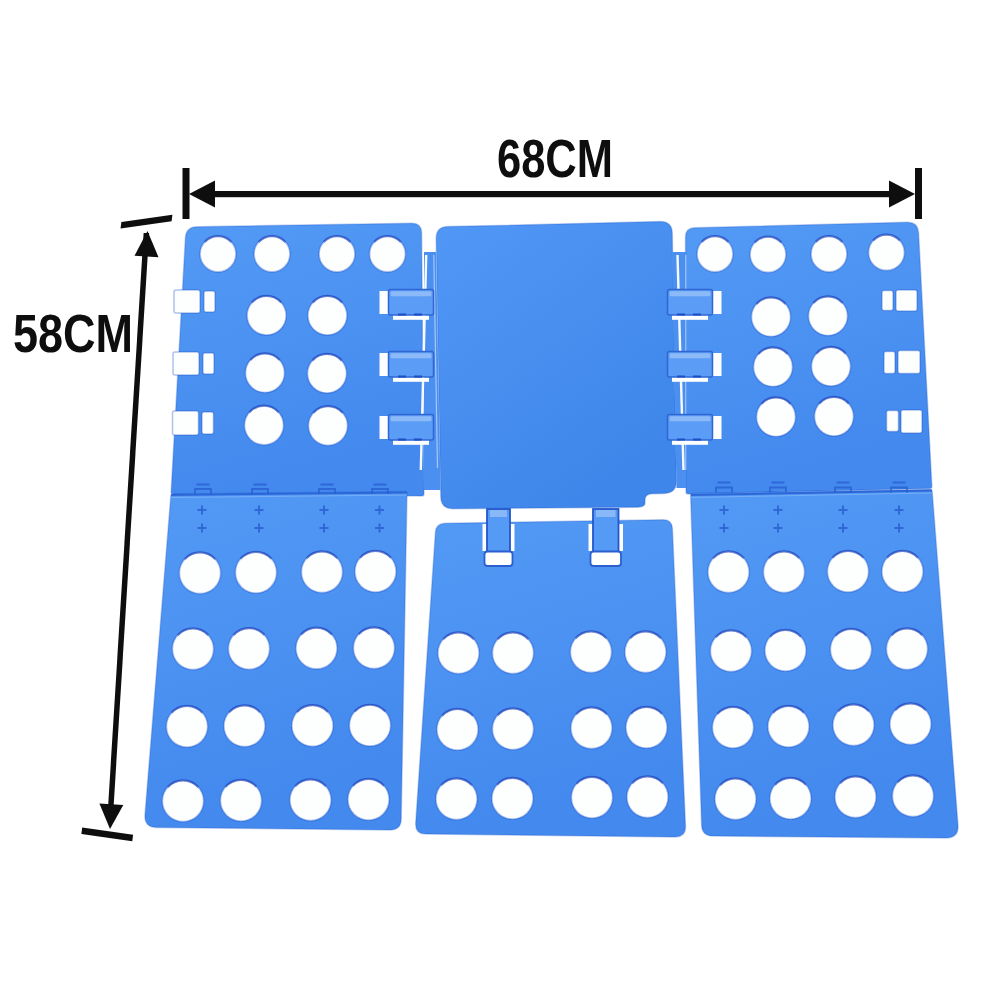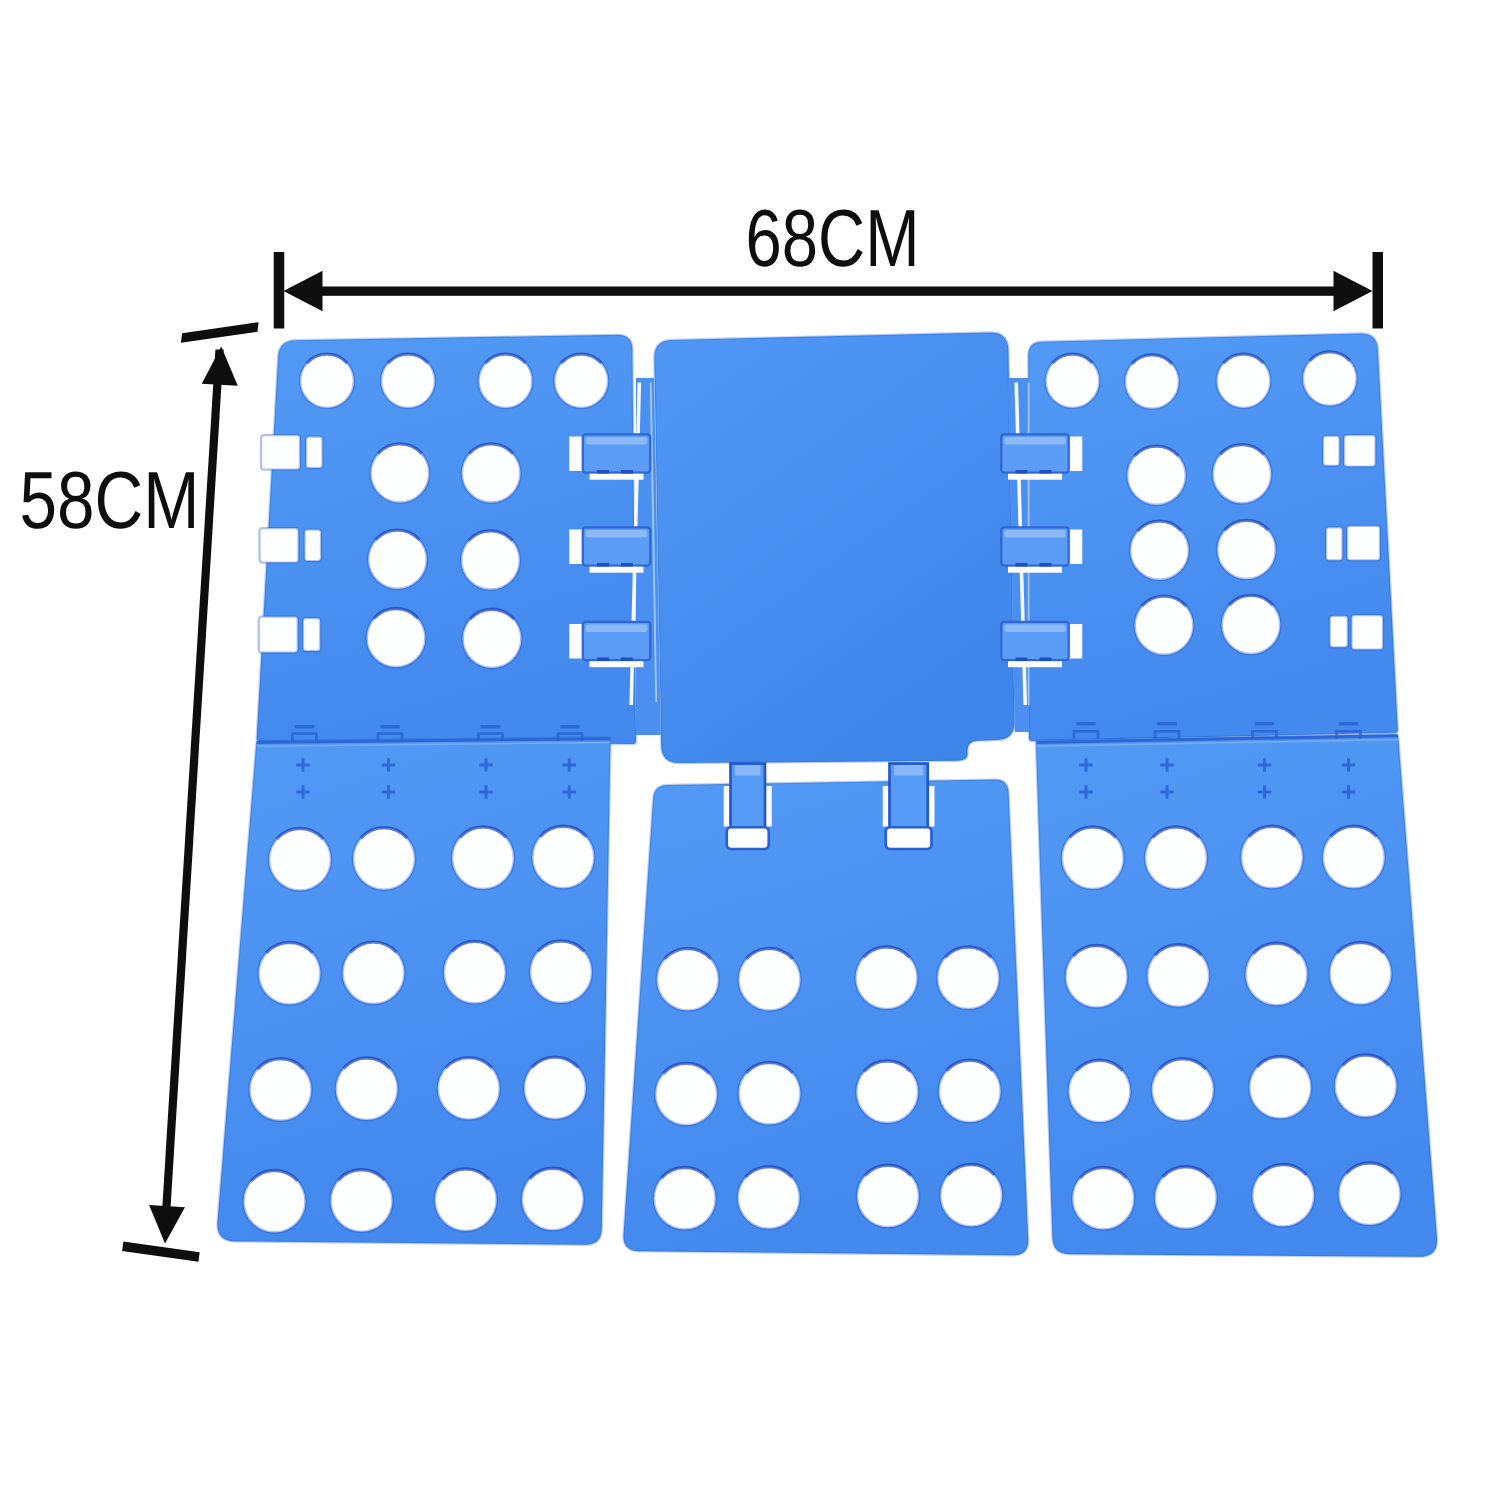--- a/index.html
+++ b/index.html
@@ -1,17 +1,17 @@
 <!DOCTYPE html>
 <html><head>
 <meta charset="utf-8">
 <title>Clothes Folding Board 68x58CM</title>
 <style>
 html,body{margin:0;padding:0;background:#ffffff;}
-#stage{position:relative;width:1001px;height:948px;background:#ffffff;overflow:hidden;}
+#stage{position:relative;width:1001px;height:948px;background:#ffffff;overflow:hidden;font-weight:bold;}
 </style>
 </head>
 <body>
 <div id="stage">
 <svg width="1001" height="1001" viewBox="0 0 1001 1001">
 
 <rect x="0" y="0" width="1001" height="1001" fill="#ffffff"></rect>
 
 <g fill="#0e0e0e">
 <rect x="205" y="191" width="695" height="6.2"></rect>

